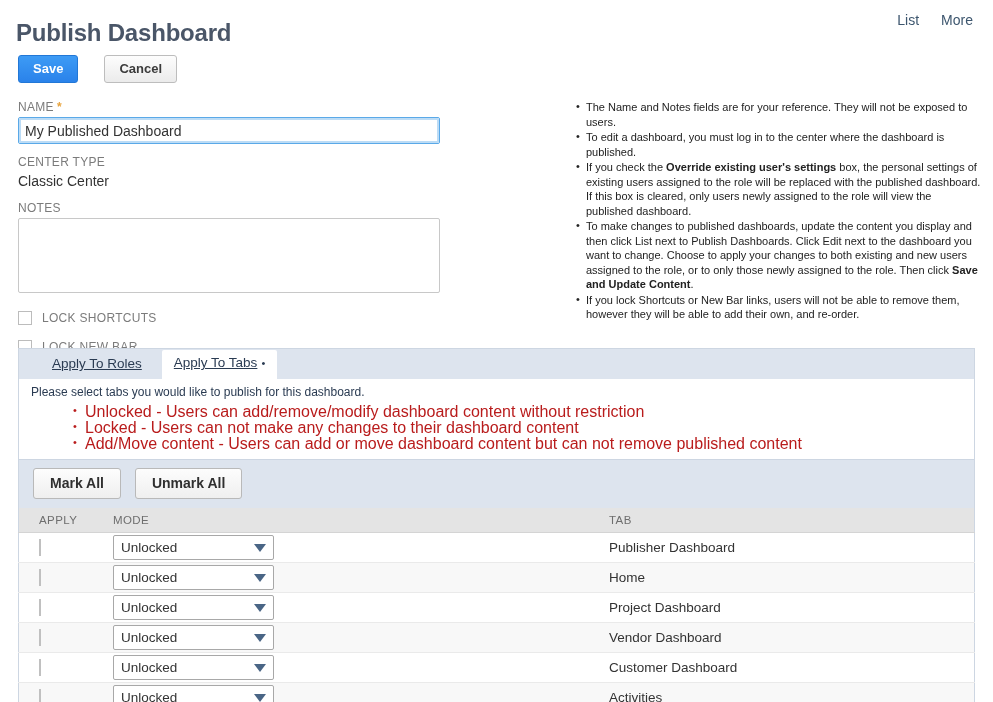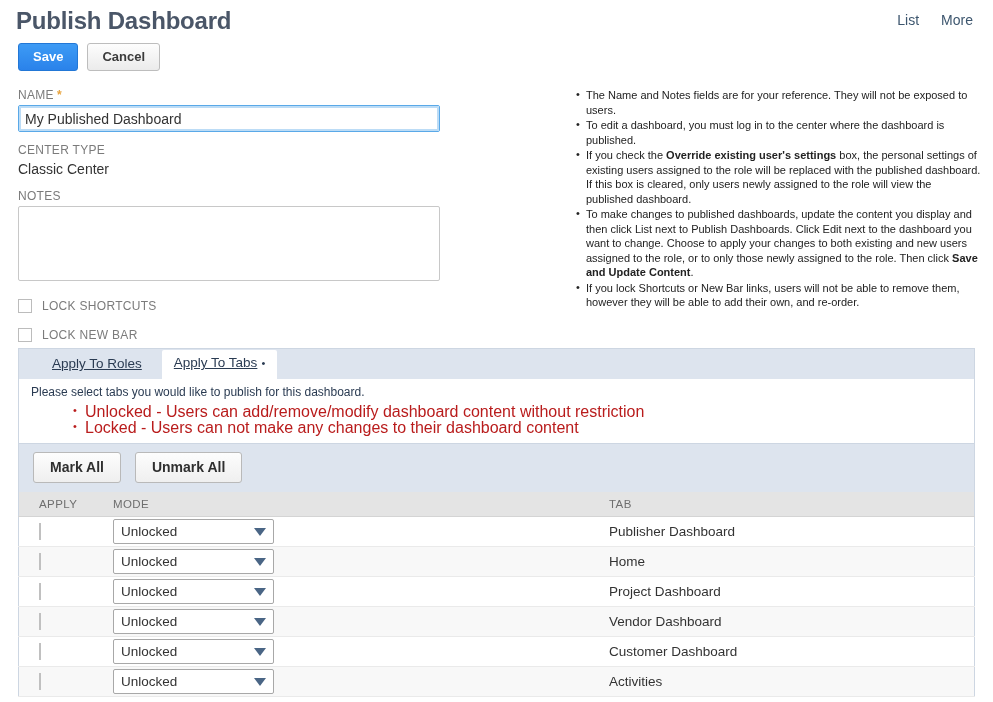--- a/index.html
+++ b/index.html
@@ -13,21 +13,21 @@
     font-family: "Liberation Sans", sans-serif;
     font-size: 13px;
     color: #333333;
     overflow: hidden;
     position: relative;
   }
 
   
   .page-header {
     position: relative;
-    padding: 6px 0 0 0;
+    padding: 18px 0 0 0;
   }
   .page-title {
     font-size: 24px;
     font-weight: bold;
     color: #4a5668;
     margin: 0 0 0 16px;
     letter-spacing: -0.2px;
     line-height: 30px;
   }
   .header-links {
@@ -41,21 +41,21 @@
     color: #3d566e;
     font-size: 14px;
     text-decoration: none;
     cursor: pointer;
   }
 
   
   .action-bar {
     margin: 7px 0 0 18px;
     display: flex;
-    gap: 9px;
+    gap: 26px;
     align-items: center;
   }
   .btn {
     font-family: "Liberation Sans", sans-serif;
     font-size: 13px;
     font-weight: bold;
     padding: 5px 14px 6px 14px;
     border-radius: 3px;
     cursor: pointer;
     line-height: 15px;
@@ -411,20 +411,21 @@
     <div class="tab-item active">
       <span class="tab-first">Apply To Tabs</span><span class="tab-dot">•</span>
     </div>
   </div>
 
   <div class="tab-body">
     <div class="tab-intro">Please select tabs you would like to publish for this dashboard.</div>
     <ul class="mode-list">
       <li>Unlocked - Users can add/remove/modify dashboard content without restriction</li>
       <li>Locked - Users can not make any changes to their dashboard content</li>
+      <li>Add/Move content - Users can add or move dashboard content but can not remove published content</li>
     </ul>
   </div>
 
   <div class="mark-bar">
     <button class="btn-mark">Mark All</button>
     <button class="btn-mark">Unmark All</button>
   </div>
 
   <table class="tab-table">
     <thead>

